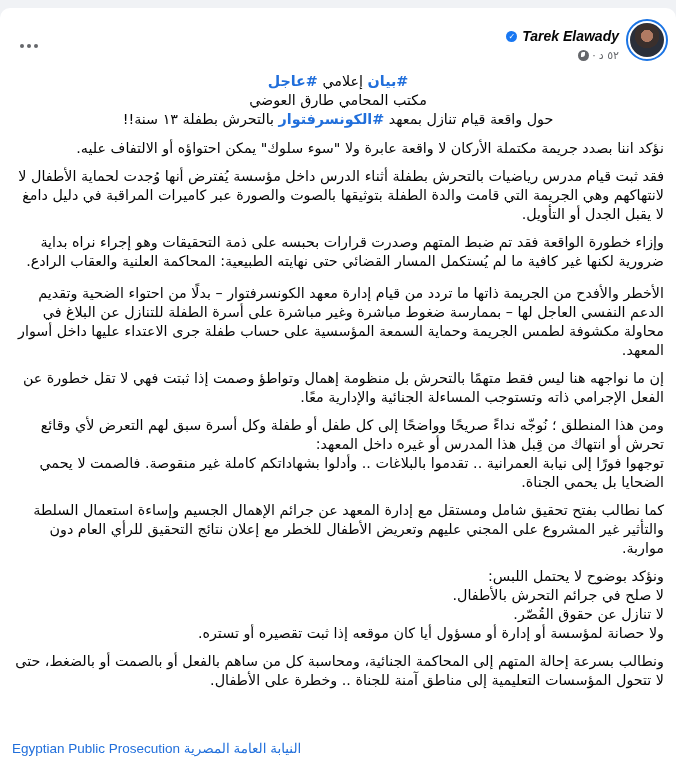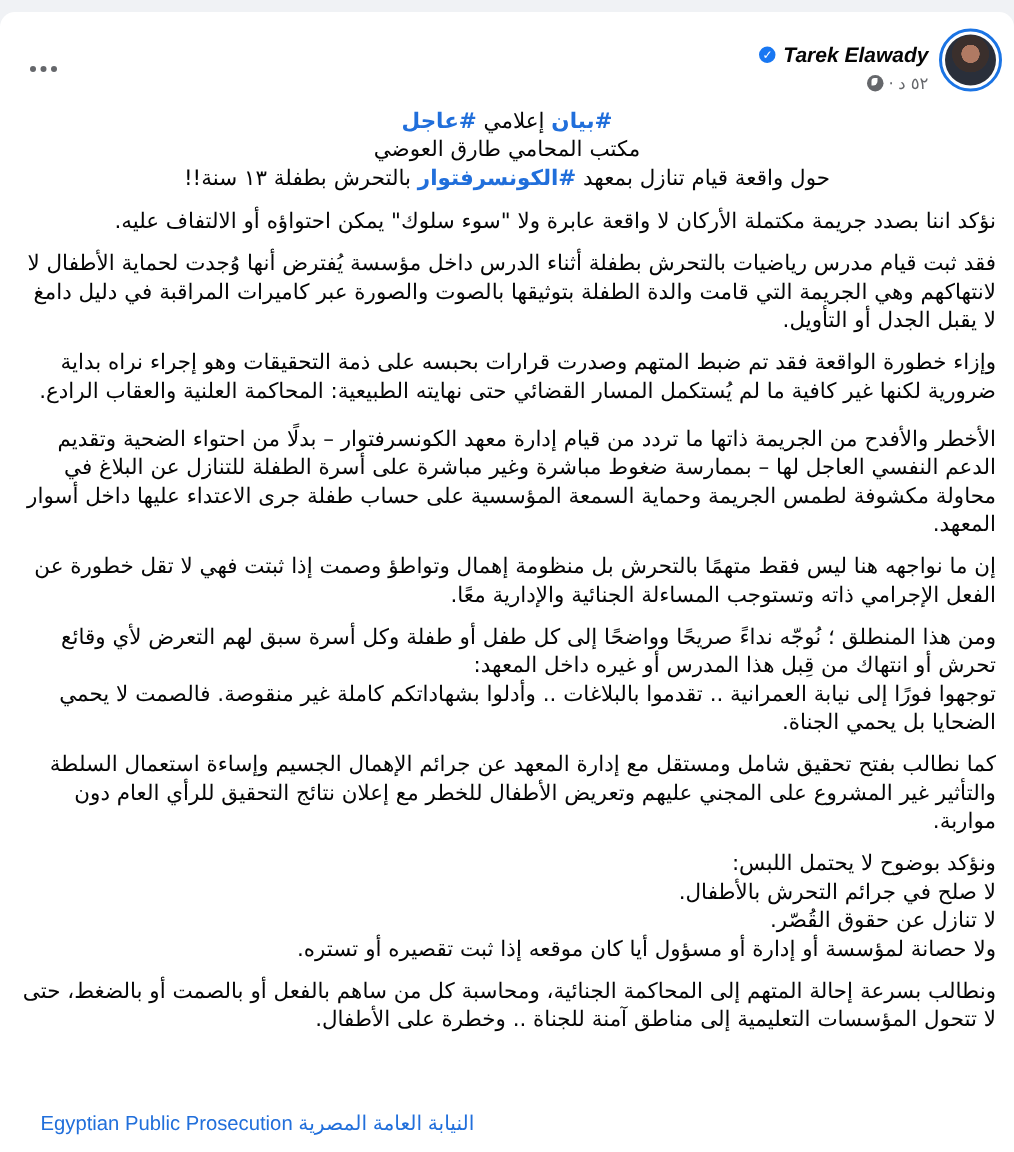--- a/index.html
+++ b/index.html
@@ -49,21 +49,21 @@
   }
   .more-btn span { width: 4px; height: 4px; background: #65676b; border-radius: 50%; display: block; }
   .content {
     position: absolute; top: 64px; left: 12px; right: 12px;
     direction: rtl; text-align: right;
     font-size: 14.3px; line-height: 19px; color: #050505;
   }
   .content p { margin: 0 0 9px 0; }
   .hashtag { color: #216fdb; font-weight: bold; cursor: pointer; }
   .mention {
-    position: absolute; left: 27px; font-size: 13.5px; color: #216fdb;
+    position: absolute; left: 12px; font-size: 13.5px; color: #216fdb;
     font-family: "Liberation Sans", sans-serif; direction: rtl; cursor: pointer; white-space: nowrap;
   }
 </style>
 </head>
 <body>
 
 <div class="card">
   <div class="header">
     <div class="avatar">
       <div class="avatar-inner"></div>

